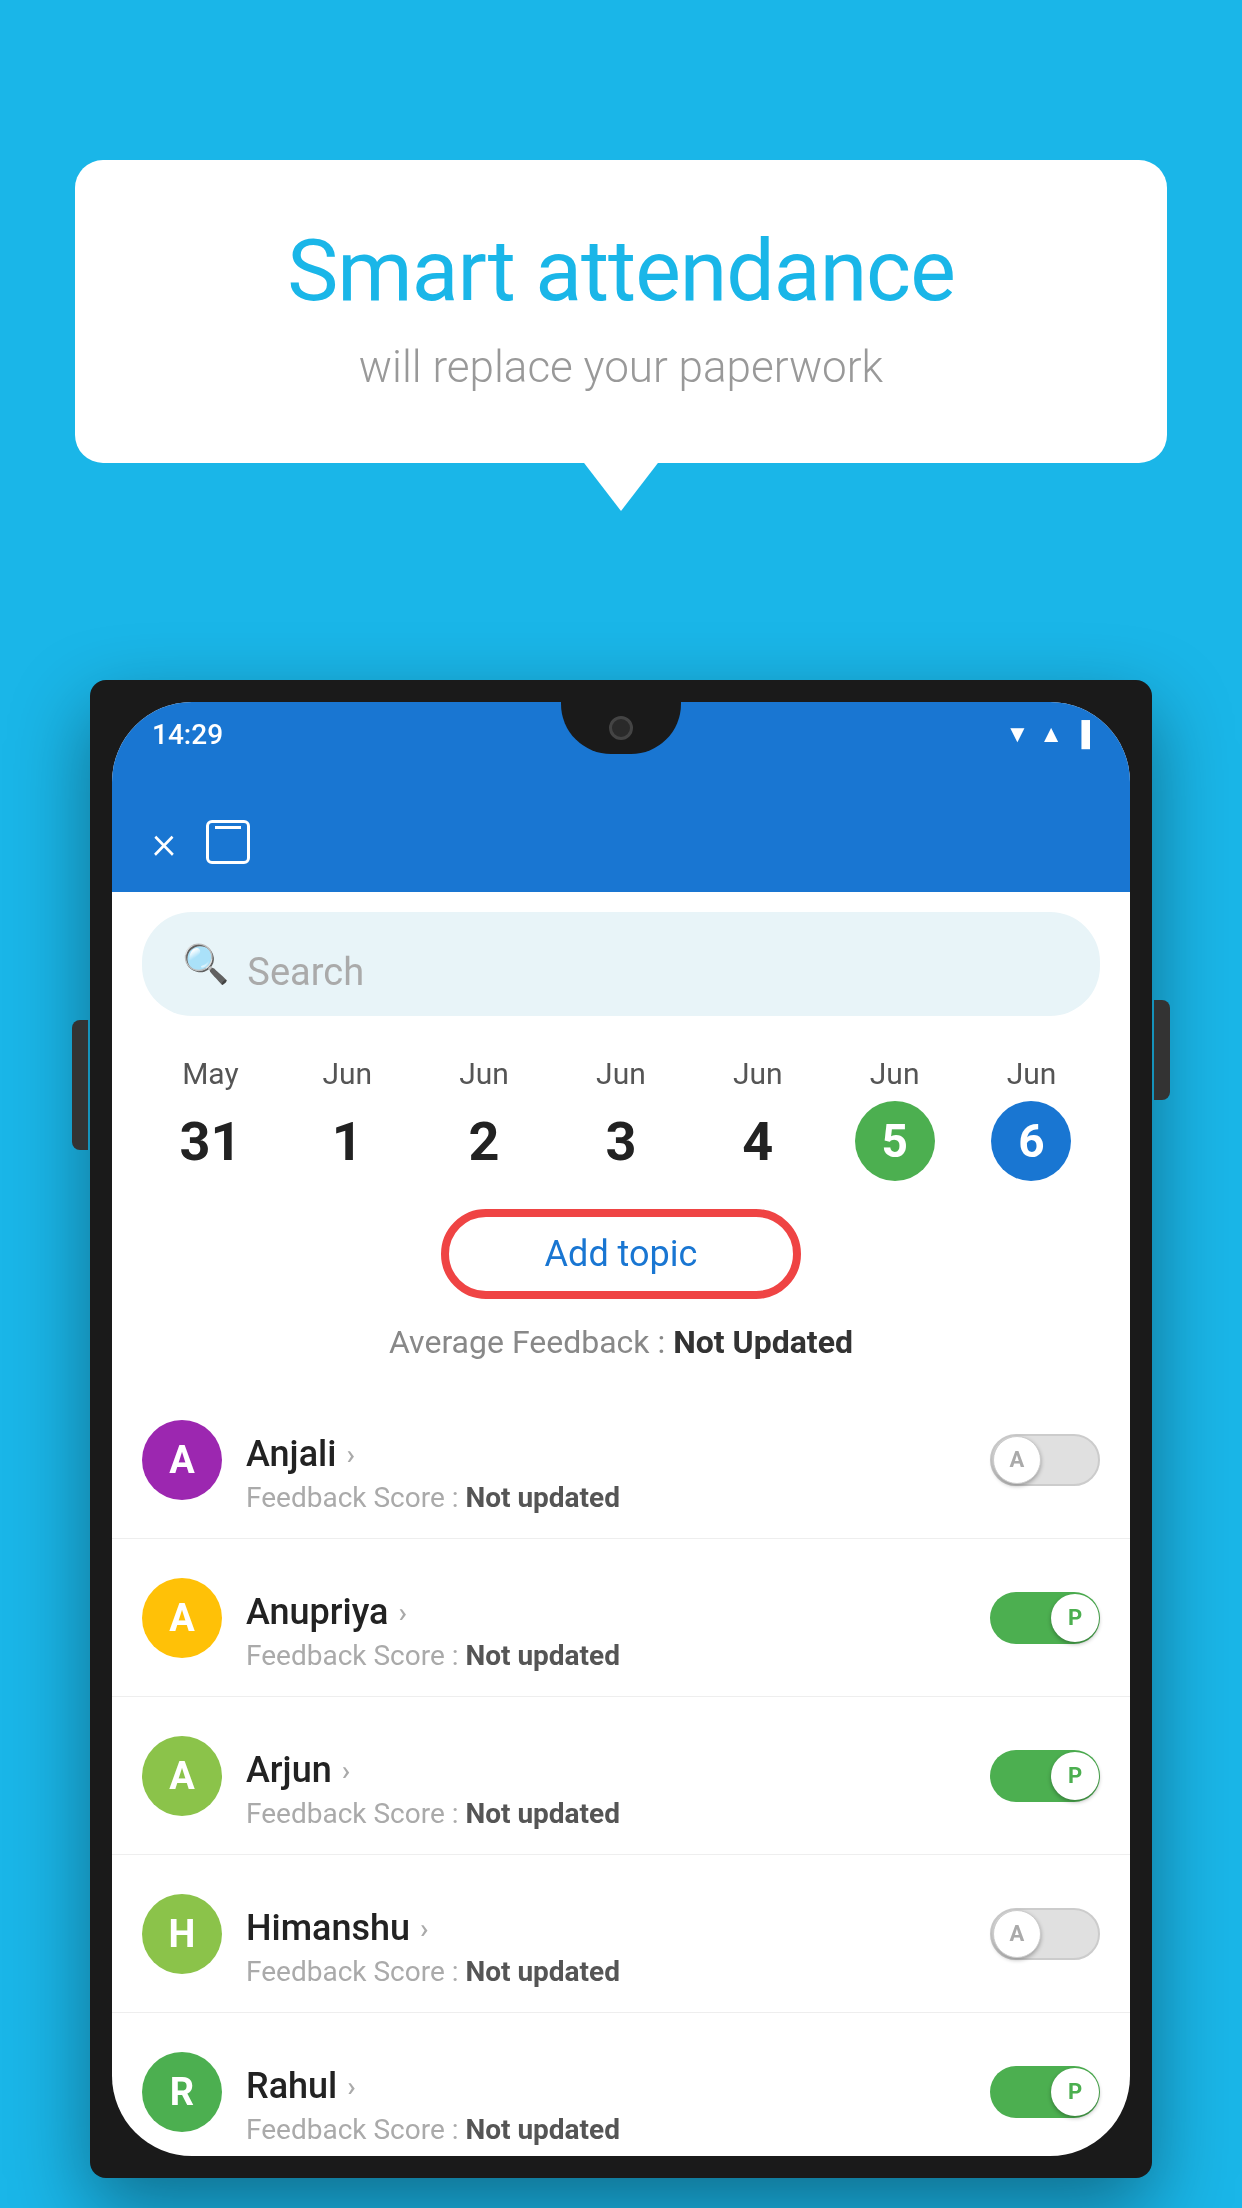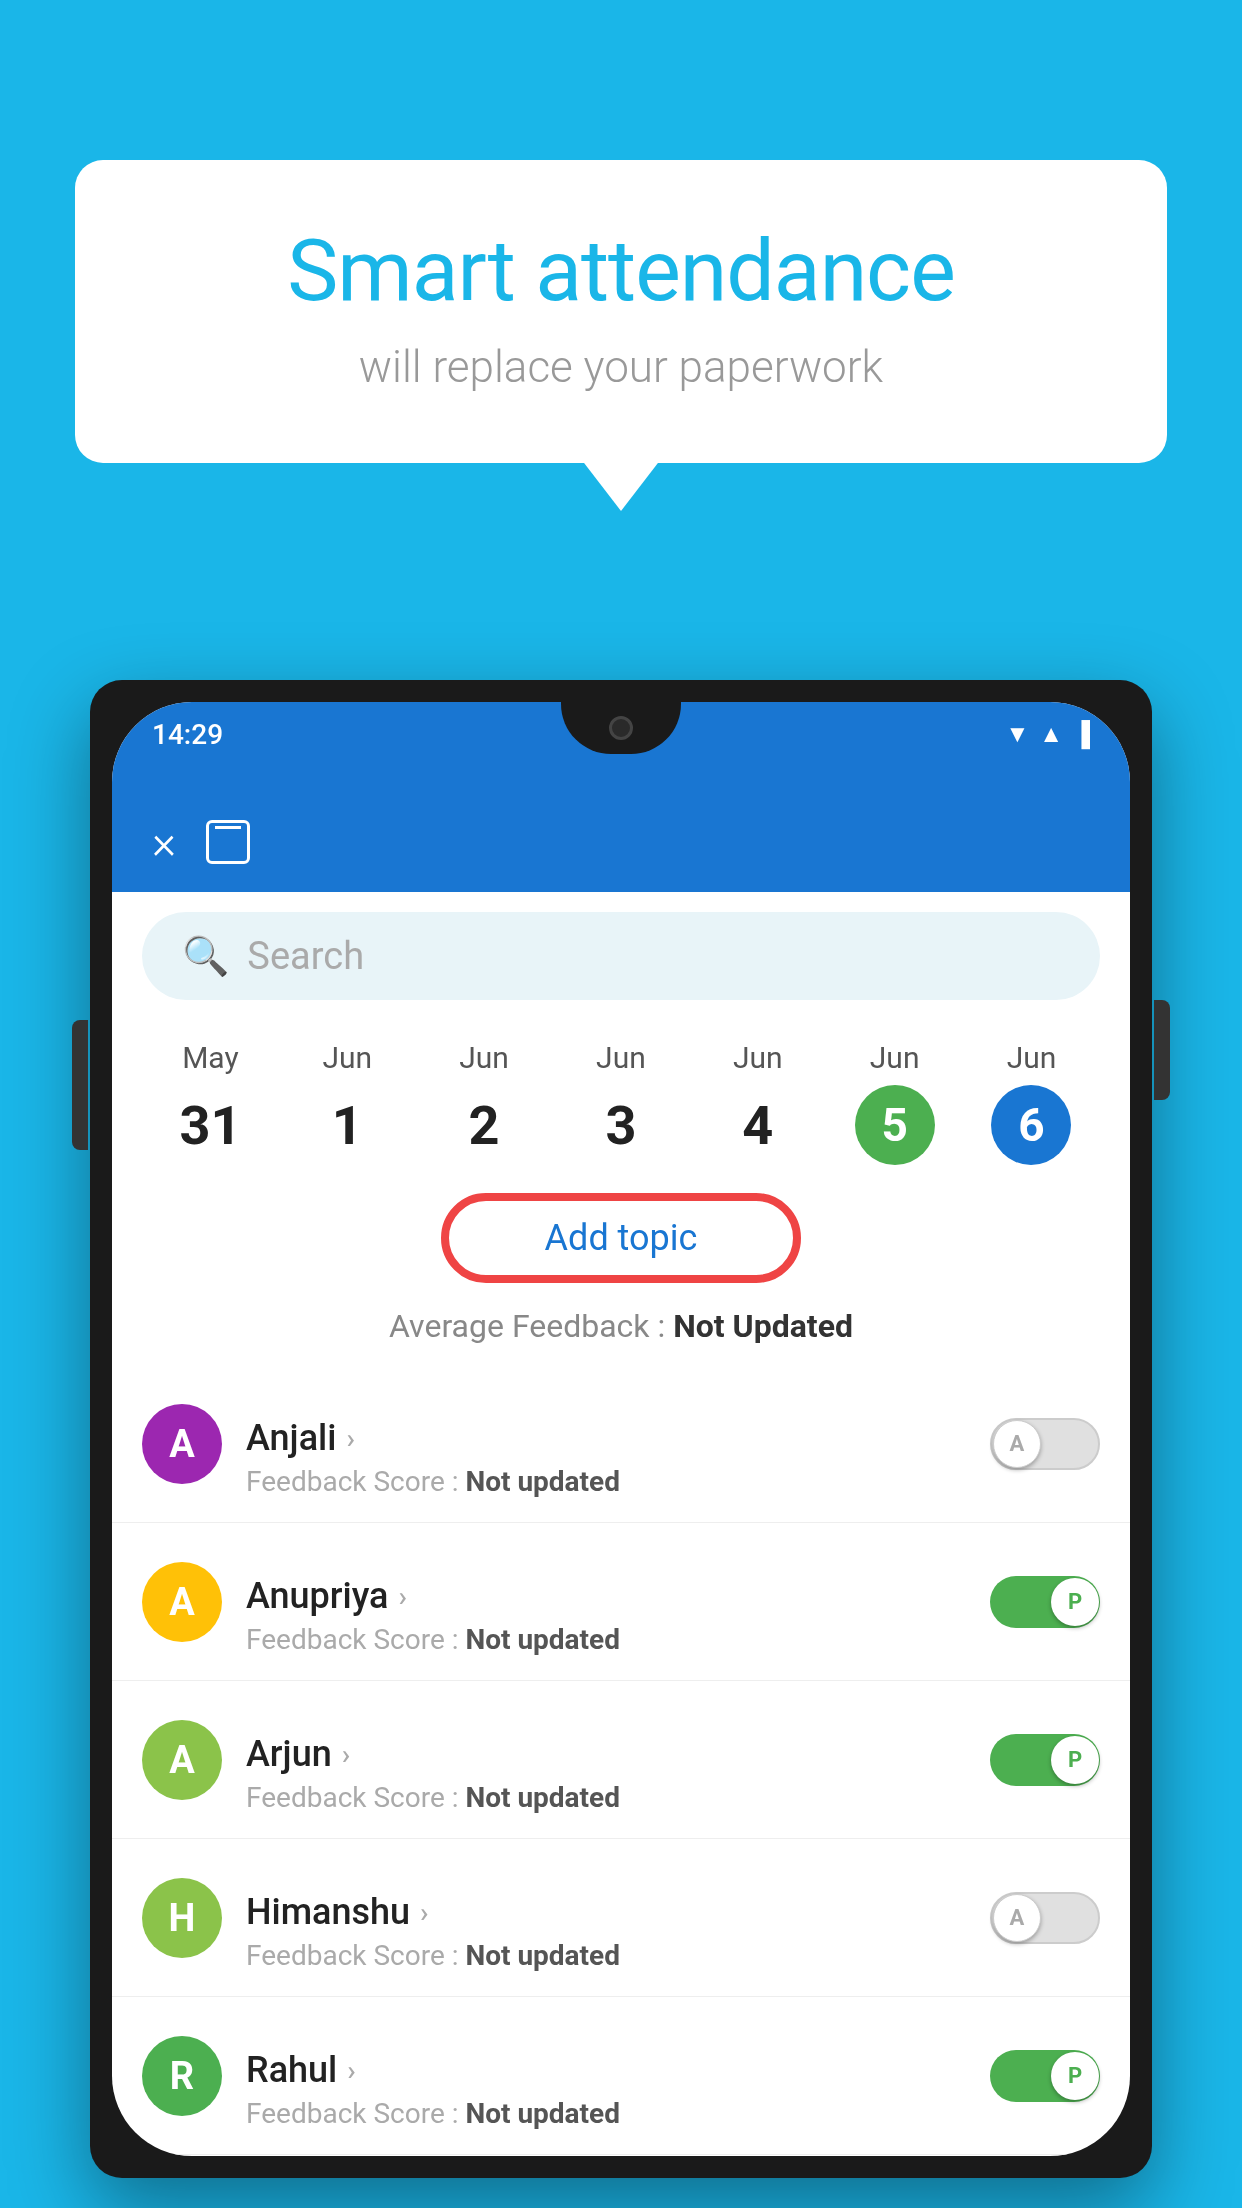--- a/index.html
+++ b/index.html
@@ -54,21 +54,21 @@
     
     .phone-container {
       position: absolute;
       top: 680px;
       left: 90px;
       right: 90px;
       bottom: 30px;
     }
     .phone-outer {
       background: #1a1a1a;
-      border-radius: 32px;
+      border-radius: 16px;
       width: 100%;
       height: 100%;
       position: relative;
       box-shadow: 0 30px 80px rgba(0,0,0,0.4);
     }
     
     .phone-outer::before {
       content: '';
       position: absolute;
       left: -18px;
@@ -185,20 +185,21 @@
       align-items: center;
       gap: 18px;
     }
     .search-icon-wrap {
       color: #aaa;
       font-size: 38px;
     }
     .search-text {
       color: #aaa;
       font-size: 38px;
+      margin-top: 16px;
     }
 
     
     .calendar-row {
       display: flex;
       padding: 20px 30px 10px;
       justify-content: space-around;
     }
     .cal-day {
       display: flex;

